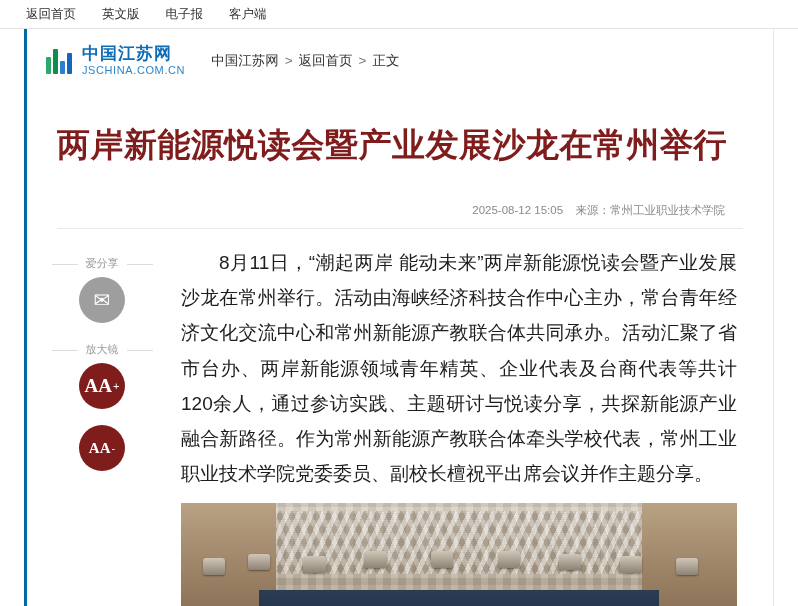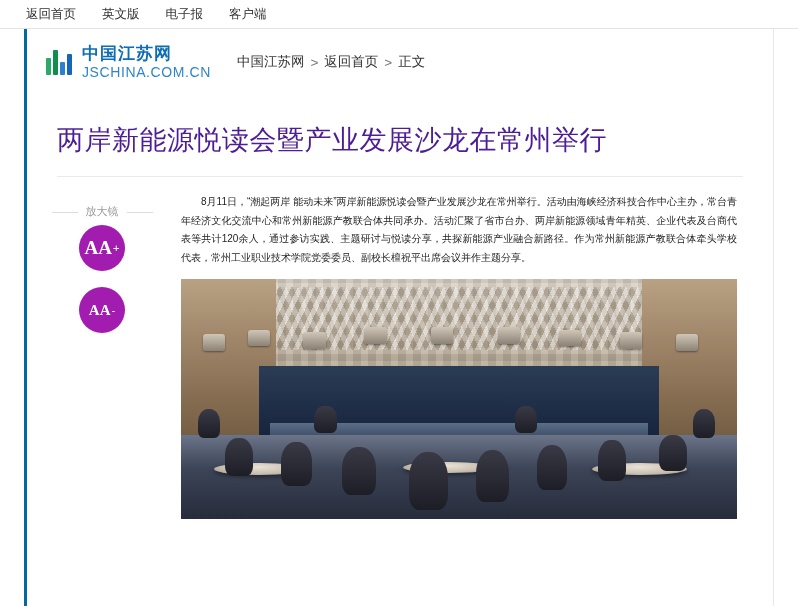--- a/index.html
+++ b/index.html
@@ -83,40 +83,40 @@
   .logo-mark span:nth-child(3) { left: 15px; height: 13px; background:#2f7fd0; }
   .logo-mark span:nth-child(4) { left: 22px; height: 21px; background:#1565b8; }
   .logo-text { line-height: 1.05; }
   .logo-cn {
     font-size: 17px;
     font-weight: bold;
     color: #0e6db5;
     letter-spacing: 1px;
   }
   .logo-en {
-    font-size: 14px;
+    font-size: 11px;
     color: #2e86c8;
     letter-spacing: 0.6px;
     margin-top: 2px;
   }
   .breadcrumb {
     margin-left: 26px;
     font-size: 13.5px;
     color: #333;
     display: flex;
     align-items: center;
   }
   .breadcrumb .crumb { cursor: pointer; }
   .breadcrumb .sep { margin: 0 6px; color: #777; }
 
   
   .title {
-    font-size: 27px;
-    font-weight: normal;
-    color: #4c1d95;
+    font-size: 33px;
+    font-weight: bold;
+    color: #7f1d1d;
     padding: 10px 30px 0 30px;
     line-height: 1.35;
     letter-spacing: 0.5px;
   }
   .meta {
     text-align: right;
     font-size: 11.5px;
     color: #8a8a8a;
     padding: 14px 48px 0 0;
   }
@@ -153,21 +153,21 @@
     top: 50%;
     width: 26px;
     border-top: 1px solid #dcdcdc;
   }
   .tool-label:before { left: -26px; }
   .tool-label:after { right: -26px; }
   .tool-btn {
     width: 46px;
     height: 46px;
     border-radius: 50%;
-    background: #a21caf;
+    background: #7f1d1d;
     color: #ffffff;
     margin: 0 auto 16px auto;
     display: flex;
     align-items: center;
     justify-content: center;
     cursor: pointer;
     user-select: none;
   }
   .tool-btn.wechat { background: #9e9e9e; }
   .aa-big { font-size: 19px; font-weight: bold; font-family: "Liberation Serif", serif; }
@@ -175,21 +175,21 @@
   .sup { font-size: 11px; vertical-align: super; margin-left: 1px; }
   .tool-group { margin-bottom: 4px; }
 
   
   .article {
     flex: 1 1 auto;
     padding: 0 36px 0 4px;
   }
   .article p {
     margin: 0 0 12px 0;
-    font-size: 10px;
+    font-size: 19px;
     line-height: 1.85;
     color: #1d1d1d;
     text-indent: 2em;
     text-align: justify;
     font-family: "Liberation Sans", sans-serif;
   }
   .figure {
     margin: 6px 0 0 0;
     width: 100%;
   }
@@ -316,26 +316,37 @@
         <span class="crumb">中国江苏网</span>
         <span class="sep">&gt;</span>
         <span class="crumb">返回首页</span>
         <span class="sep">&gt;</span>
         <span class="crumb">正文</span>
       </div>
     </div>
 
     <h1 class="title">两岸新能源悦读会暨产业发展沙龙在常州举行</h1>
 
+    <div class="meta">
+      <span>2025-08-12 15:05</span>
+      <span class="sep"></span>
+      <span>来源：</span><span>常州工业职业技术学院</span>
+    </div>
 
     <div class="rule"></div>
 
     <div class="body">
 
       <div class="tools">
+        <div class="tool-group">
+          <div class="tool-label">爱分享</div>
+          <div class="tool-btn wechat">
+            <span style="font-size:20px;">✉</span>
+          </div>
+        </div>
         <div class="tool-group">
           <div class="tool-label">放大镜</div>
           <div class="tool-btn">
             <span class="aa-big">AA</span>
               <span class="sup">+</span>
           </div>
           <div class="tool-btn">
             <span class="aa-small">AA</span>
               <span class="sup">-</span>
           </div>

